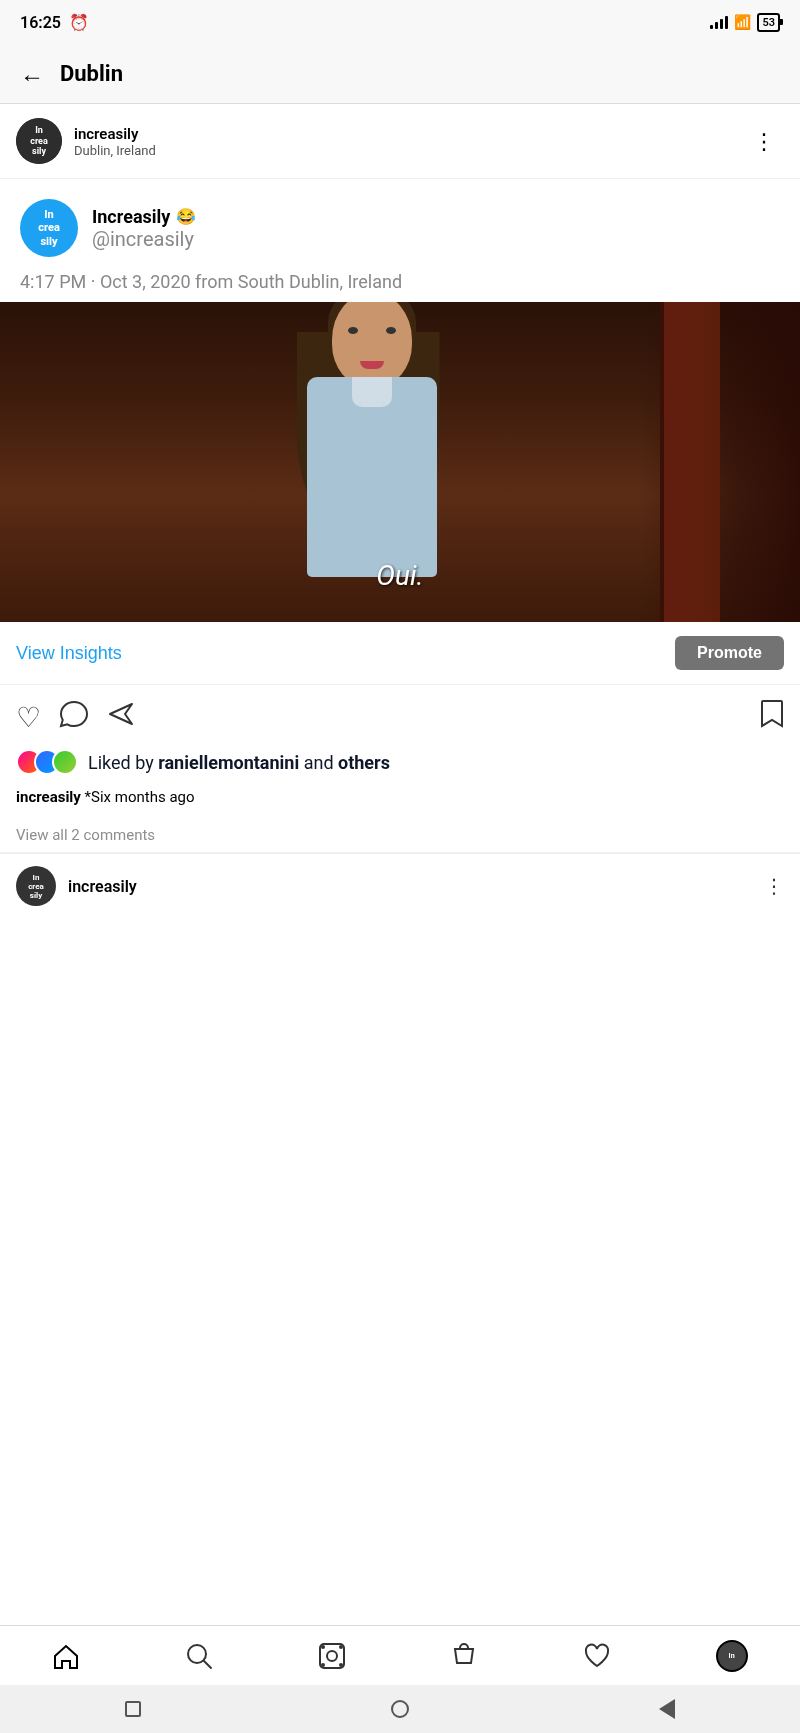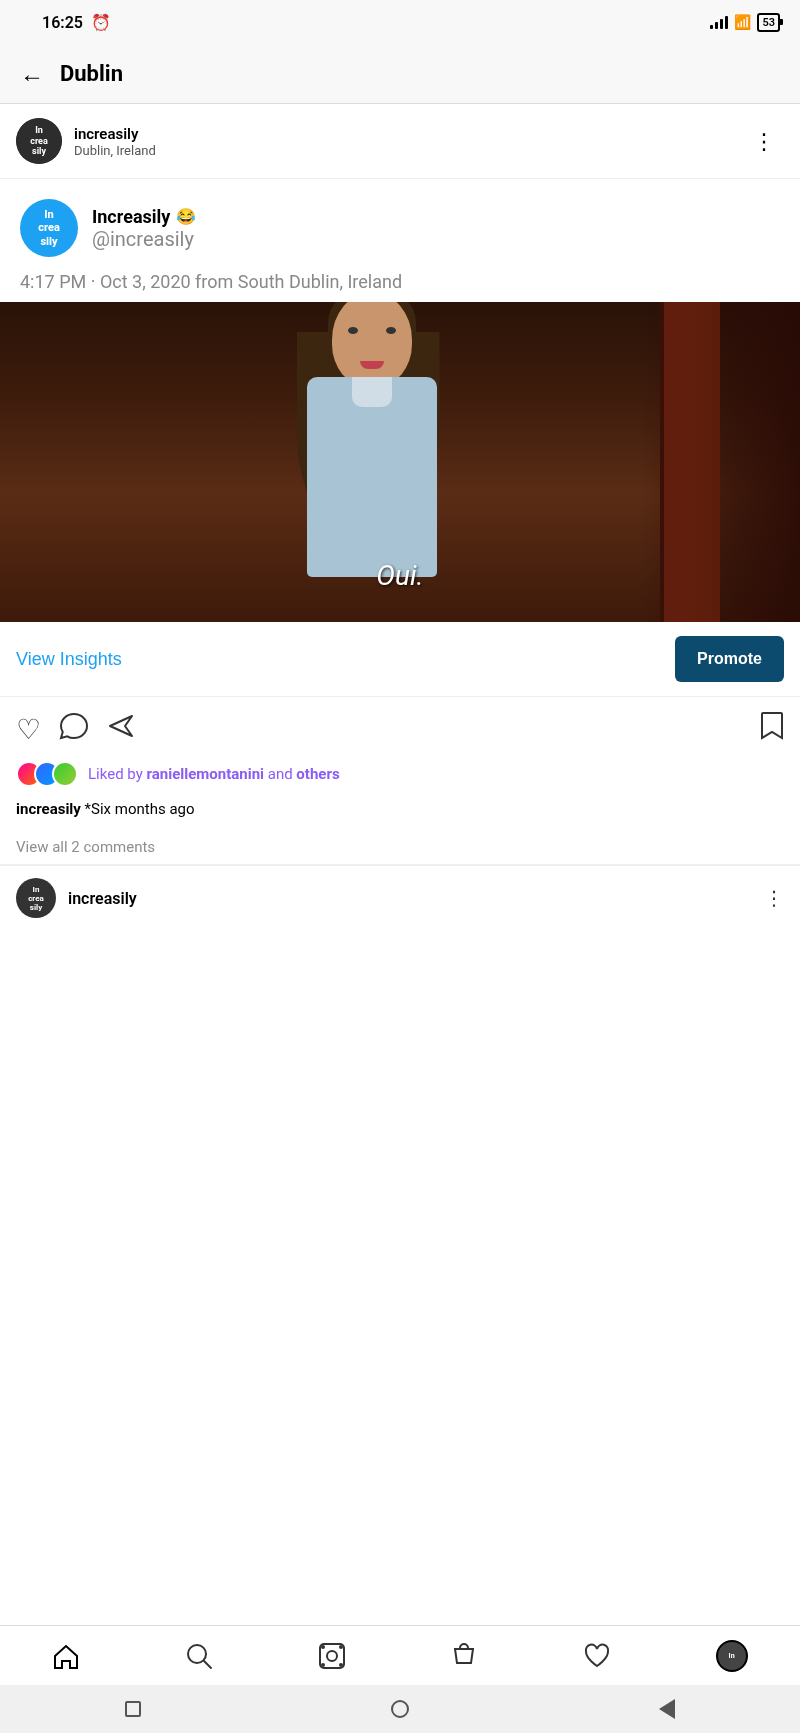--- a/index.html
+++ b/index.html
@@ -21,21 +21,20 @@
       padding: 8px 20px;
       height: 44px;
     }
     .status-time {
       font-size: 16px;
       font-weight: 600;
       color: #000;
       display: flex;
       align-items: center;
       gap: 8px;
-      margin-left: 22px;
     }
     .status-icons {
       display: flex;
       align-items: center;
       gap: 6px;
     }
     .signal-bars {
       display: flex;
       align-items: flex-end;
       gap: 2px;
@@ -305,25 +304,25 @@
     }
     .view-insights-btn {
       color: #1da1f2;
       font-size: 18px;
       font-weight: 500;
       cursor: pointer;
       background: none;
       border: none;
     }
     .promote-btn {
-      background: #0c4a6e;
+      background: #737373;
       color: #fff;
       border: none;
       border-radius: 6px;
-      padding: 14px 22px;
+      padding: 8px 22px;
       font-size: 16px;
       font-weight: 600;
       cursor: pointer;
     }
 
     
     .post-actions {
       padding: 14px 16px 10px 16px;
       display: flex;
       align-items: center;
@@ -361,22 +360,22 @@
       border-radius: 50%;
       border: 2px solid #fff;
       margin-left: -8px;
       overflow: hidden;
     }
     .like-avatar:first-child { margin-left: 0; }
     .like-avatar-1 { background: linear-gradient(135deg, #f09, #f60); }
     .like-avatar-2 { background: linear-gradient(135deg, #36f, #09f); }
     .like-avatar-3 { background: linear-gradient(135deg, #3c3, #9c3); }
     .likes-text {
-      font-size: 15px;
-      color: #8b5cf6;
+      font-size: 18px;
+      color: #0f172a;
     }
     .likes-text strong { font-weight: 700; }
 
     
     .caption-area {
       padding: 4px 16px 6px 16px;
     }
     .caption-text {
       font-size: 15px;
       color: #000;

